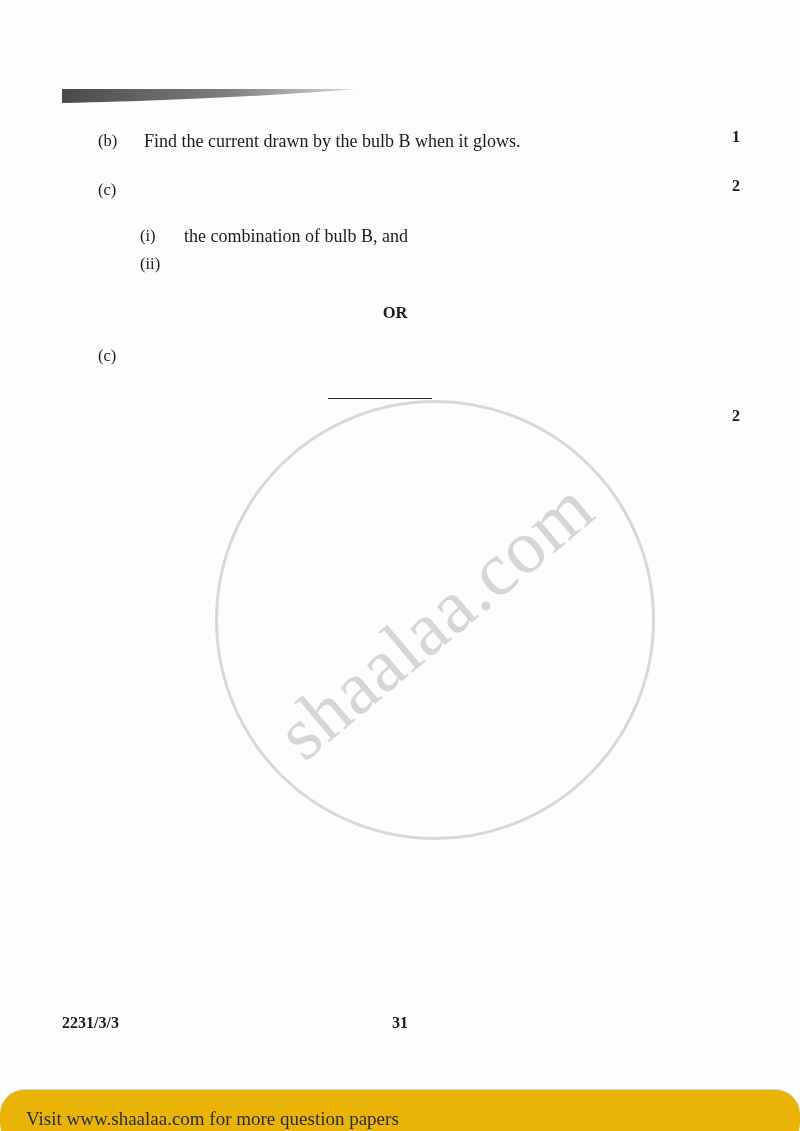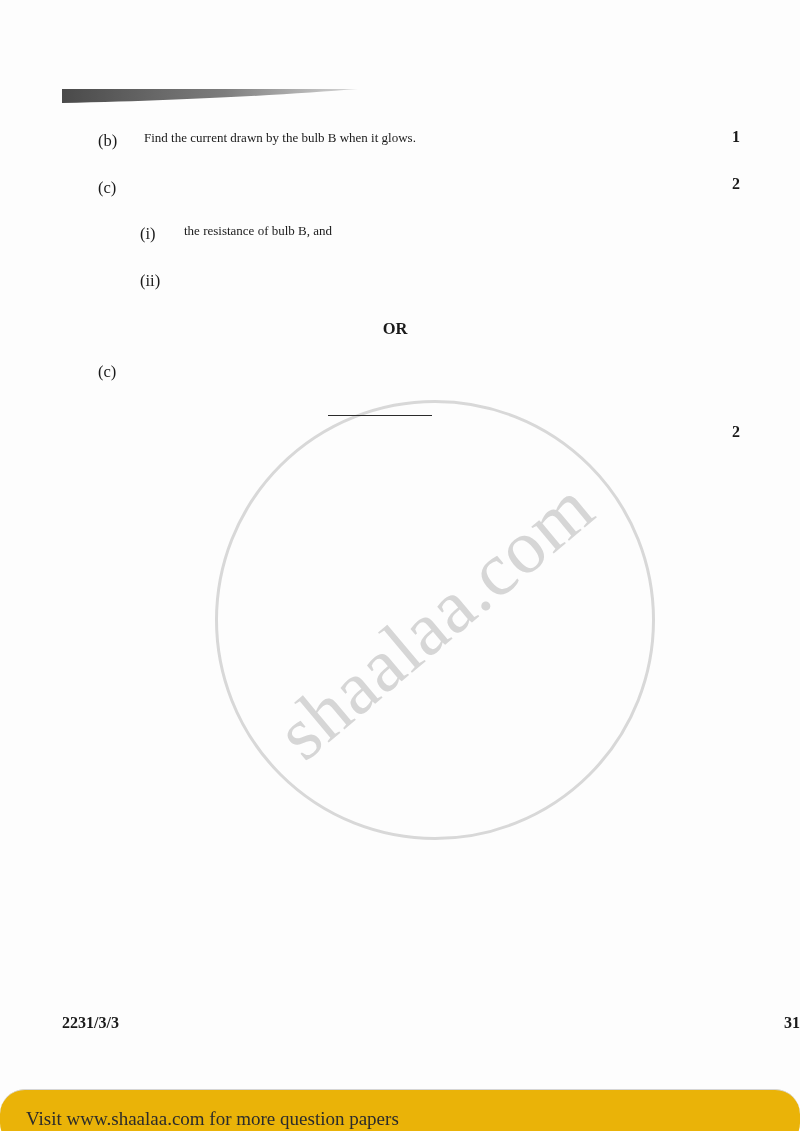--- a/index.html
+++ b/index.html
@@ -80,38 +80,38 @@
     flex: none;
     font-size: 16.5px;
     line-height: 1.55;
   }
   .marker.sub {
     width: 44px;
     text-align: left;
   }
   .qtext {
     flex: 1;
-    font-size: 13px;
+    font-size: 18px;
     line-height: 1.55;
   }
   .qtext.justify {
     text-align: justify;
   }
   .marks {
     position: absolute;
     right: 60px;
     top: 0;
     font-weight: bold;
     font-size: 16px;
   }
 
   .row-b   { margin-left: 98px; margin-top: 128px; }
   .row-c   { margin-left: 98px; margin-top: 21px; }
   .row-i   { margin-left: 140px; margin-top: 21px; }
-  .row-ii  { margin-left: 140px; margin-top: 21px; }
+  .row-ii  { margin-left: 140px; }
   .row-or-c{ margin-left: 98px; margin-top: 20px; }
 
   .or-line {
     text-align: center;
     font-weight: bold;
     font-size: 16.5px;
     margin-top: 26px;
     margin-left: -10px;
   }
 
@@ -141,21 +141,21 @@
     left: 62px;
     top: 0;
     font-weight: bold;
     font-size: 16px;
   }
   .footer-page {
     position: absolute;
     left: 0;
     right: 0;
     top: 0;
-    text-align: right;
+    text-align: center;
     font-weight: bold;
     font-size: 16px;
   }
 
   .bottom-band {
     position: absolute;
     left: 0;
     right: 0;
     top: 1089px;
     height: 58px;
@@ -202,21 +202,21 @@
       <div class="marks">1</div>
     </div>
 
     <div class="qrow row-c">
       <div class="marker">(c)</div>
       <div class="marks">2</div>
     </div>
 
     <div class="qrow row-i">
       <div class="marker sub">(i)</div>
-      <div class="qtext">the resistance of bulb B, and</div>
+      <div class="qtext">the combination of bulb B, and</div>
     </div>
 
     <div class="qrow row-ii">
       <div class="marker sub">(ii)</div>
     </div>
 
     <div class="or-line">OR</div>
 
     <div class="qrow row-or-c">
       <div class="marker">(c)</div>

